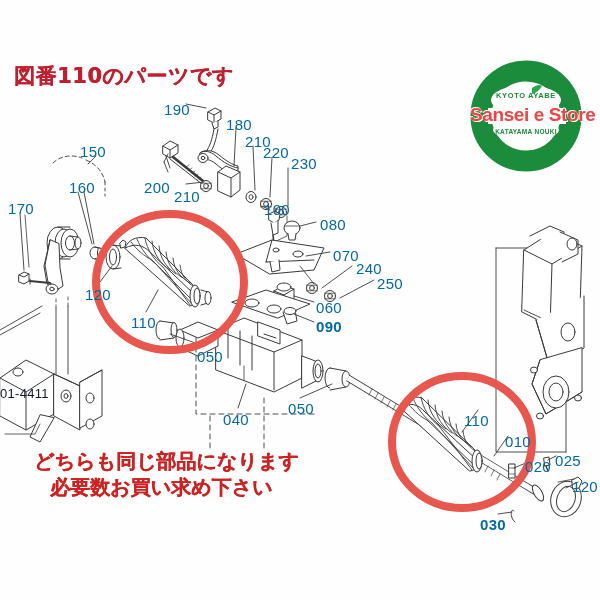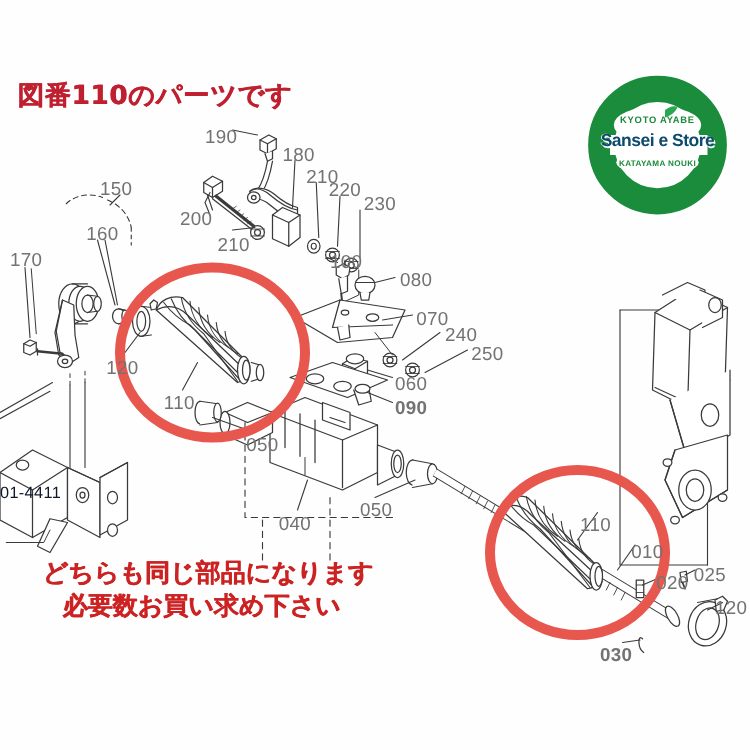--- a/index.html
+++ b/index.html
@@ -30,21 +30,21 @@
     font-size: 21px;
     letter-spacing: 0.5px;
     color: #bf1f2e;
     white-space: nowrap;
     text-shadow: 0.5px 0 0 #bf1f2e;
   }
   .note {
     position: absolute;
     left: 34px;
     top: 448px;
-    font-family: Liberation Mono, monospace;
+    font-family: Liberation Serif, serif;
     font-weight: bold;
     font-size: 20px;
     line-height: 26px;
     color: #cc2222;
     white-space: nowrap;
     text-shadow: 0.5px 0 0 #cc2222;
   }
   .note .l2 { display: block; padding-left: 16px; }
   #logo {
     position: absolute;
@@ -57,29 +57,29 @@
     position: absolute;
     width: 100%;
     text-align: center;
     font-family: "Liberation Sans", sans-serif;
     color: #1b8a3a;
     font-weight: bold;
     white-space: nowrap;
     pointer-events: none;
   }
   .logo-txt-top { top: 31px; font-size: 7.5px; letter-spacing: 0.6px; }
-  .logo-txt-mid { top: 44px; font-size: 14px; letter-spacing: -0.4px;
-                  color: #0c4a6e;
+  .logo-txt-mid { top: 44px; font-size: 19px; letter-spacing: -0.4px;
+                  color: #ef4444;
                   text-shadow: 1px 1px 0 #ffffff, -0.6px -0.6px 0 #ffffff; }
   .logo-txt-bot { top: 68px; font-size: 6.5px; letter-spacing: 0.3px; }
   .callout {
     position: absolute;
     font-family: "Liberation Sans", sans-serif;
     font-size: 15px;
-    color: #737373;
+    color: #0369a1;
     white-space: nowrap;
     letter-spacing: 0.3px;
   }
   .partno {
     position: absolute;
     font-family: "Liberation Sans", sans-serif;
     font-size: 13px;
     color: #0f172a;
     white-space: nowrap;
     letter-spacing: 0.3px;
@@ -425,21 +425,21 @@
     <div class="logo-txt-mid">Sansei e Store</div>
     <div class="logo-txt-bot">KATAYAMA NOUKI</div>
   </div>
 
   <div id="callout-layer">
       <div class="callout" style="left: 164px; top: 101px;">190</div>
       <div class="callout" style="left: 226px; top: 116px;">180</div>
       <div class="callout" style="left: 245px; top: 133px;">210</div>
       <div class="callout" style="left: 263px; top: 144px;">220</div>
       <div class="callout" style="left: 291px; top: 155px;">230</div>
-      <div class="callout" style="left: 144px; top: 167px; text-align: right;">200</div>
+      <div class="callout" style="left: 144px; top: 179px; text-align: right;">200</div>
       <div class="callout" style="left: 174px; top: 188px;">210</div>
       <div class="callout" style="left: 80px; top: 143px;">150</div>
       <div class="callout" style="left: 69px; top: 179px;">160</div>
       <div class="callout" style="left: 8px; top: 200px;">170</div>
       <div class="callout" style="left: 264px; top: 201px;">100</div>
       <div class="callout" style="left: 320px; top: 216px;">080</div>
       <div class="callout" style="left: 333px; top: 247px;">070</div>
       <div class="callout" style="left: 356px; top: 260px;">240</div>
       <div class="callout" style="left: 377px; top: 275px;">250</div>
       <div class="callout" style="left: 85px; top: 286px;">120</div>

